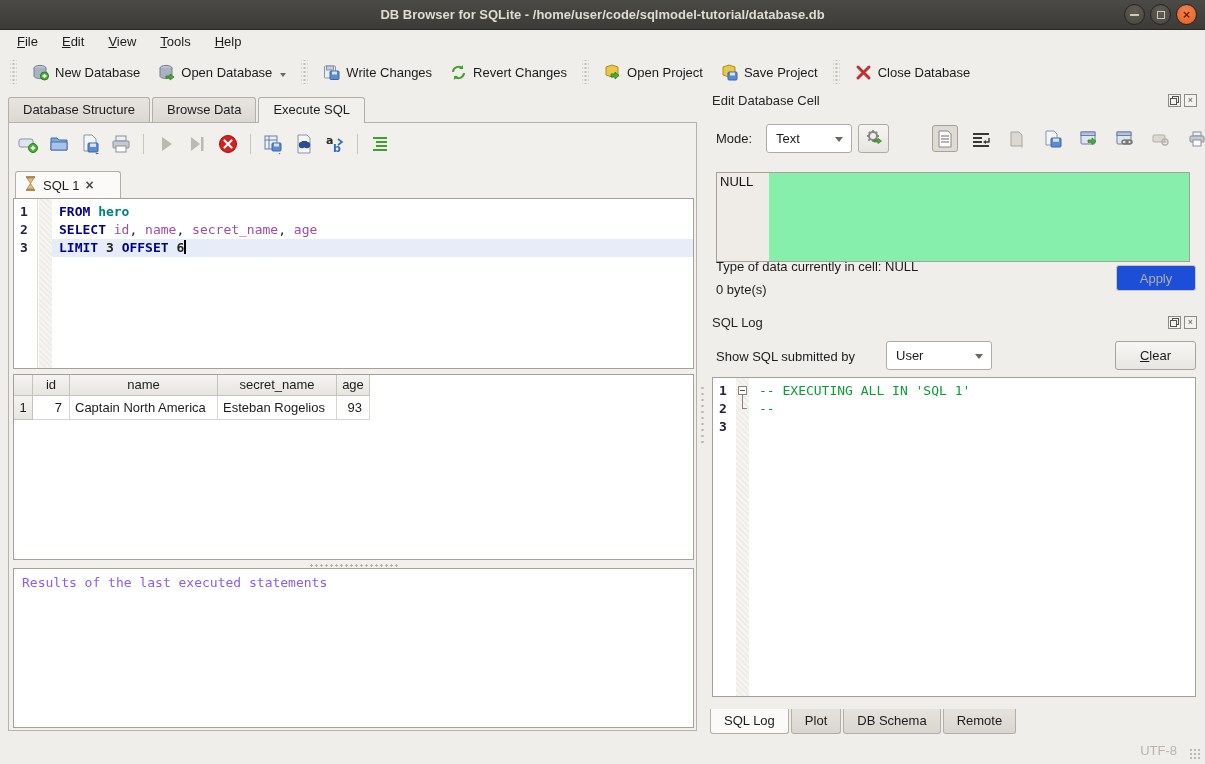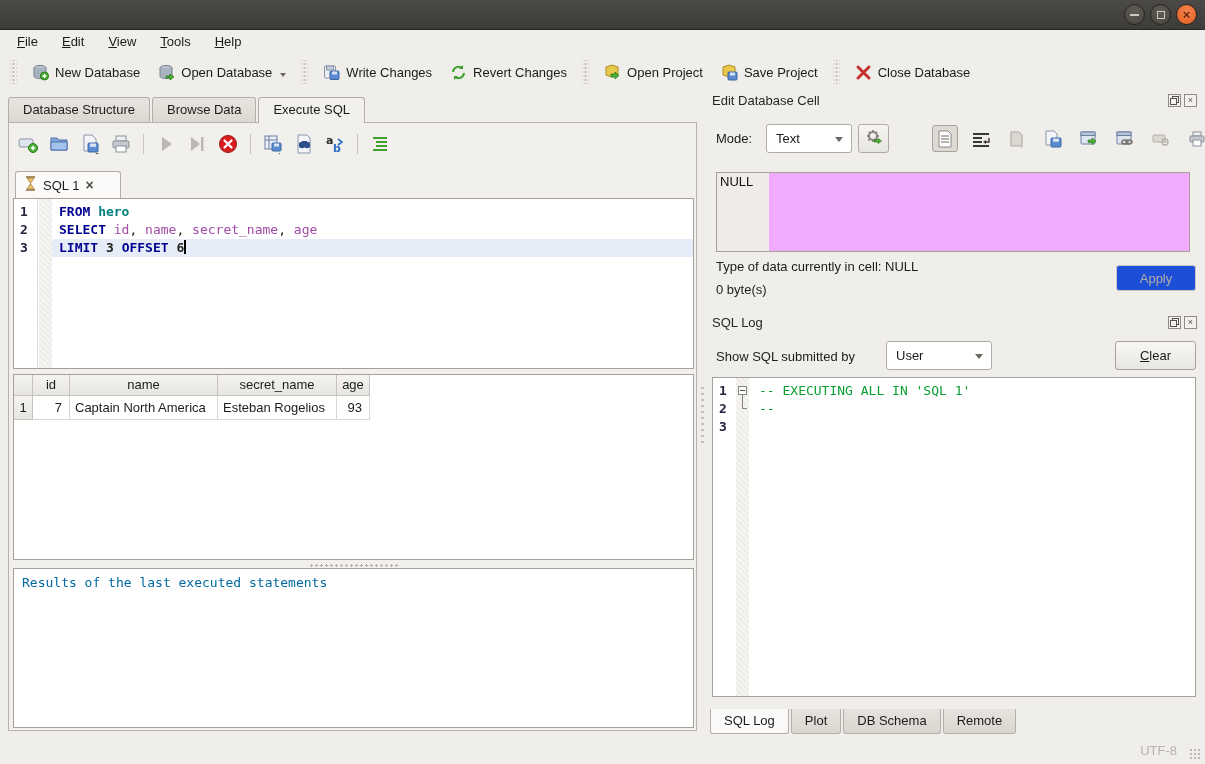--- a/index.html
+++ b/index.html
@@ -82,21 +82,21 @@
     padding:4px 5px 0; font-size:13px; background:#fff; white-space:nowrap; }
   .rt-rowhdr { background:linear-gradient(#f5f4f2,#e7e5e1); border-right:1px solid #c6c2bc;
     border-bottom:1px solid #c6c2bc; text-align:center; }
   .num-right { text-align:right; padding-right:7px; }
 
   .hsplit { position:absolute; left:300px; top:440px; width:90px; height:5px;
     background-image:radial-gradient(#b6b2ab 1px, transparent 1.2px); background-size:5px 5px; }
 
   .msgbox { position:absolute; left:4px; top:445px; width:681px; height:160px;
     border:1px solid #a5a19a; background:#fff; padding:6px 8px;
-    font-family:"DejaVu Sans Mono","Liberation Mono",monospace; font-size:13px; color:#0369a1; }
+    font-family:"DejaVu Sans Mono","Liberation Mono",monospace; font-size:13px; color:#8b5cf6; }
 
   
   .vsplit { position:absolute; left:700px; top:385px; width:5px; height:60px;
     background-image:radial-gradient(#b6b2ab 1px, transparent 1.2px); background-size:5px 6px; }
 
   
   .dock-title { position:absolute; font-size:13px; color:#262626; }
   .dock-icons { position:absolute; display:flex; gap:3px; }
   .dicon { width:13px; height:13px; border:1px solid #8f8b85; background:#f4f2ef;
     display:flex; align-items:center; justify-content:center; font-size:9px; color:#55524d; line-height:1; }
@@ -108,22 +108,22 @@
   .sel-arrow { position:absolute; right:8px; top:12px; width:0; height:0;
     border-left:4px solid transparent; border-right:4px solid transparent; border-top:5px solid #6b6862; }
   .gear-btn { position:absolute; left:858px; top:124px; width:31px; height:29px;
     border:1px solid #b0aca5; border-radius:3px; background:linear-gradient(#f6f5f3,#e7e5e1);
     display:flex; align-items:center; justify-content:center; }
 
   .cell-iconbar { position:absolute; left:932px; top:125px; display:flex; gap:10px; align-items:center; }
   .cicon { width:26px; height:27px; display:flex; align-items:center; justify-content:center; border-radius:3px; }
   .cicon.pressed { background:#dedbd5; border:1px solid #a5a19b; }
 
-  .cell-editor { position:absolute; left:716px; top:172px; width:474px; height:80px;
-    border:1px solid #a5a19a; background:#f0abfc; }
+  .cell-editor { position:absolute; left:716px; top:172px; width:474px; height:90px;
+    border:1px solid #a5a19a; background:#86efac; }
   .cell-margin { position:absolute; left:0; top:0; bottom:0; width:52px; background:#efece7; }
   .cell-null { position:absolute; left:3px; top:1px; font-size:13px; color:#111; }
 
   .type-info { position:absolute; left:716px; top:259px; }
   .size-info { position:absolute; left:716px; top:282px; }
   .apply-btn { position:absolute; left:1116px; top:265px; width:80px; height:26px;
     border:1px solid #c9c5bf; border-radius:3px; background:#1d4ed8; color:#b1ada7;
     display:flex; align-items:center; justify-content:center; }
 
   .filter-label { position:absolute; left:716px; top:349px; }
@@ -161,20 +161,21 @@
   .encoding { position:absolute; right:28px; top:6px; color:#b8b4ad; font-size:13px; }
   .grip { position:absolute; right:3px; bottom:3px; width:13px; height:13px;
     background-image:radial-gradient(#bdb9b2 1px, transparent 1.2px); background-size:4px 4px; }
 
   .icon17 svg, .icon22 svg { display:block; }
 </style>
 </head>
 <body>
 
 <div class="titlebar">
+  <span class="title">DB Browser for SQLite - /home/user/code/sqlmodel-tutorial/database.db</span>
   <div class="win-controls">
     <div class="wbtn">
         <div class="minus"></div>
       </div>
     <div class="wbtn">
         <div class="square"></div>
       </div>
     <div class="wbtn close">
         <span class="x">×</span>
       </div>

